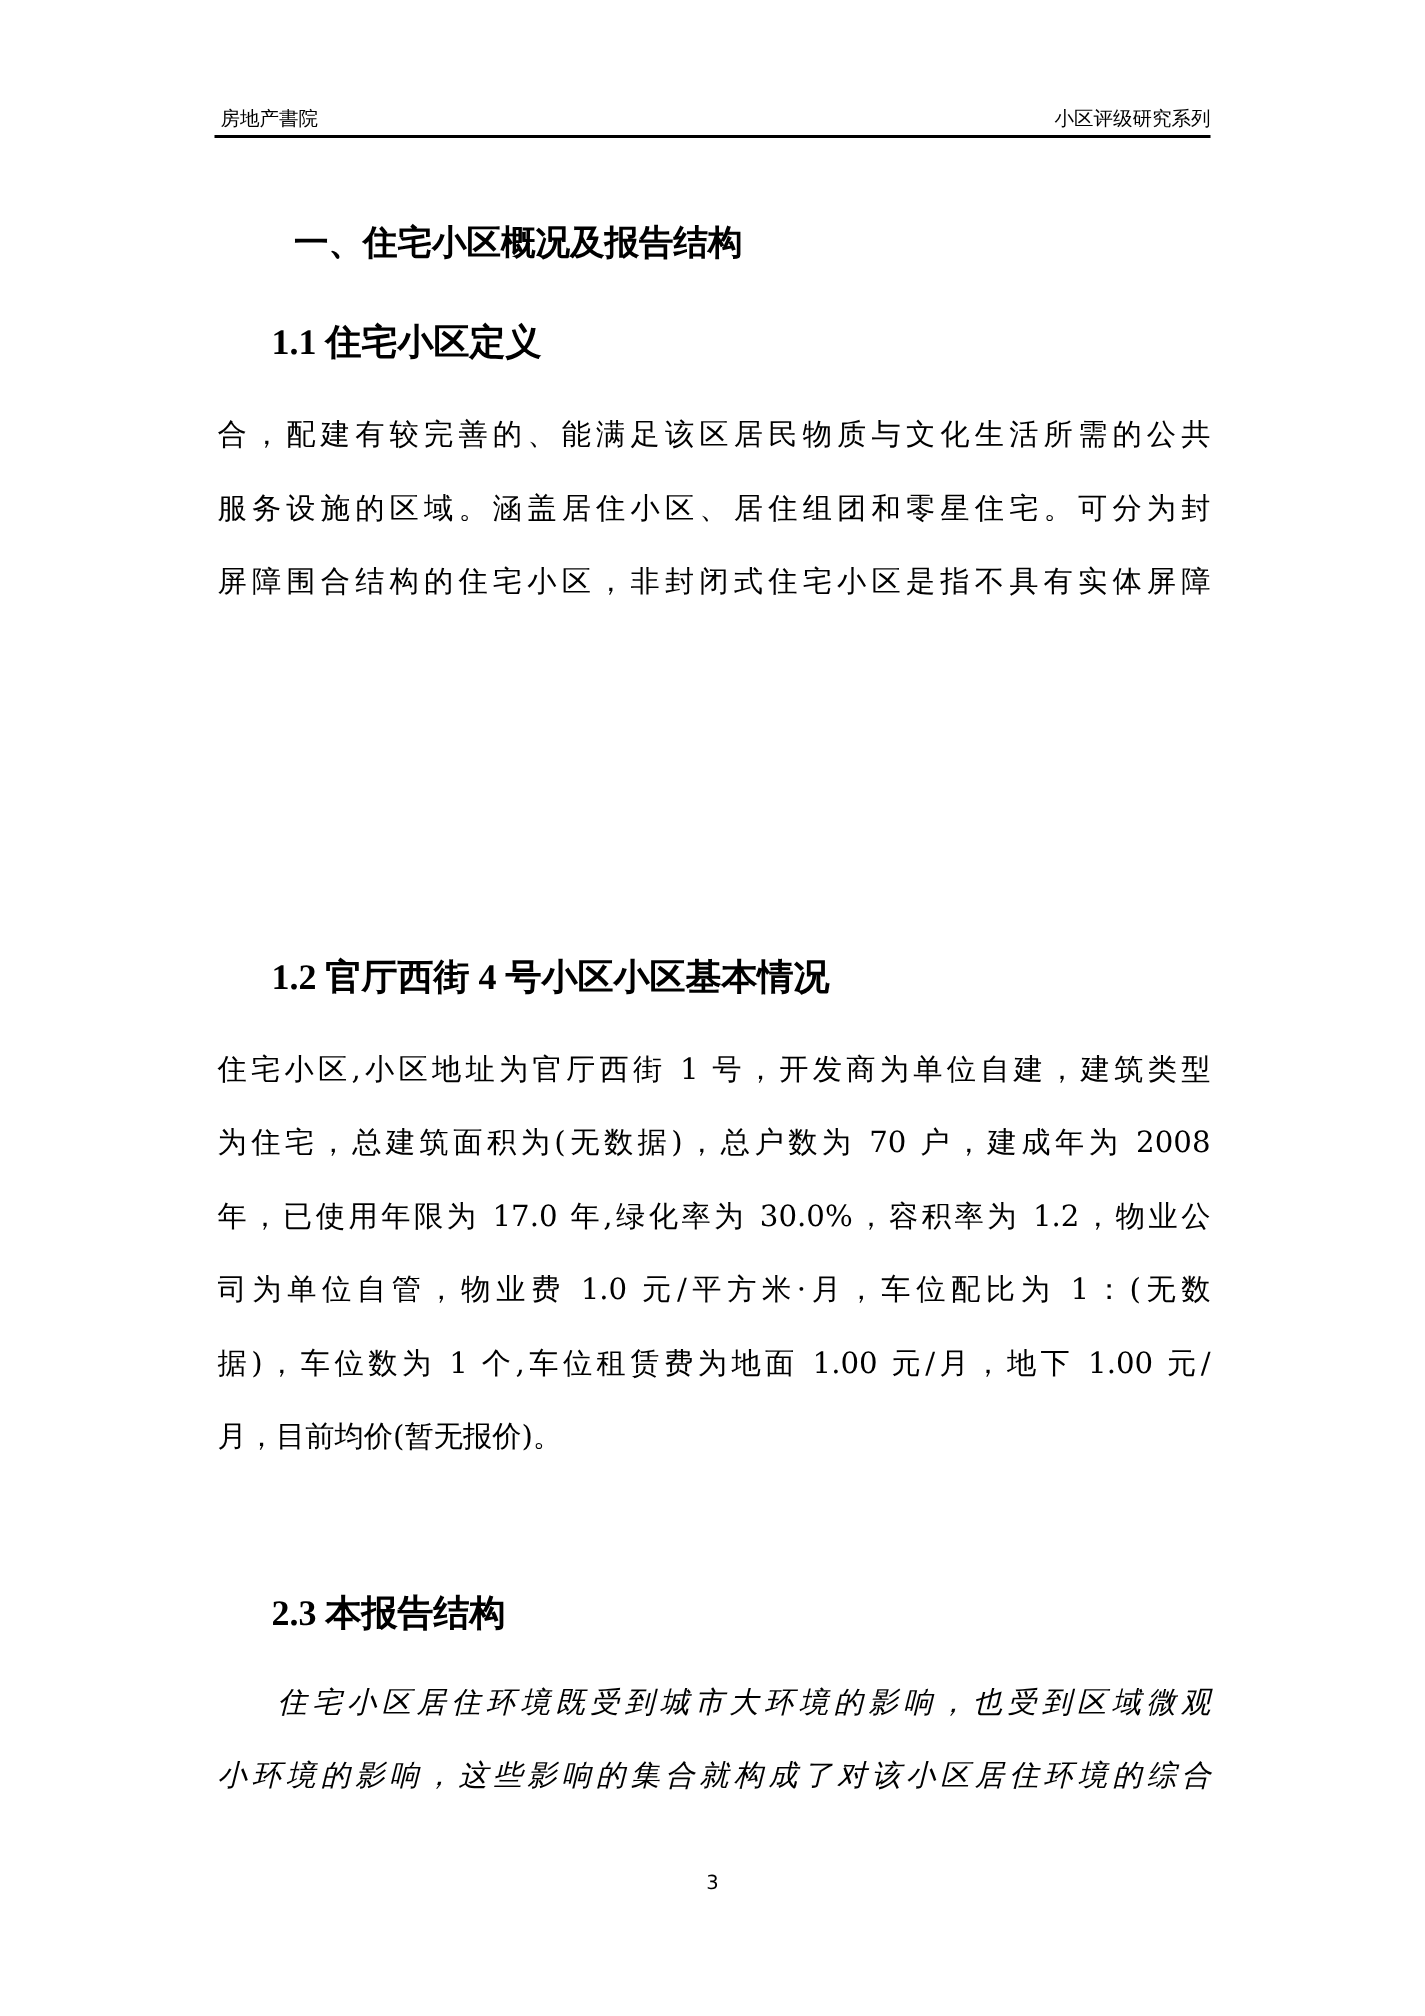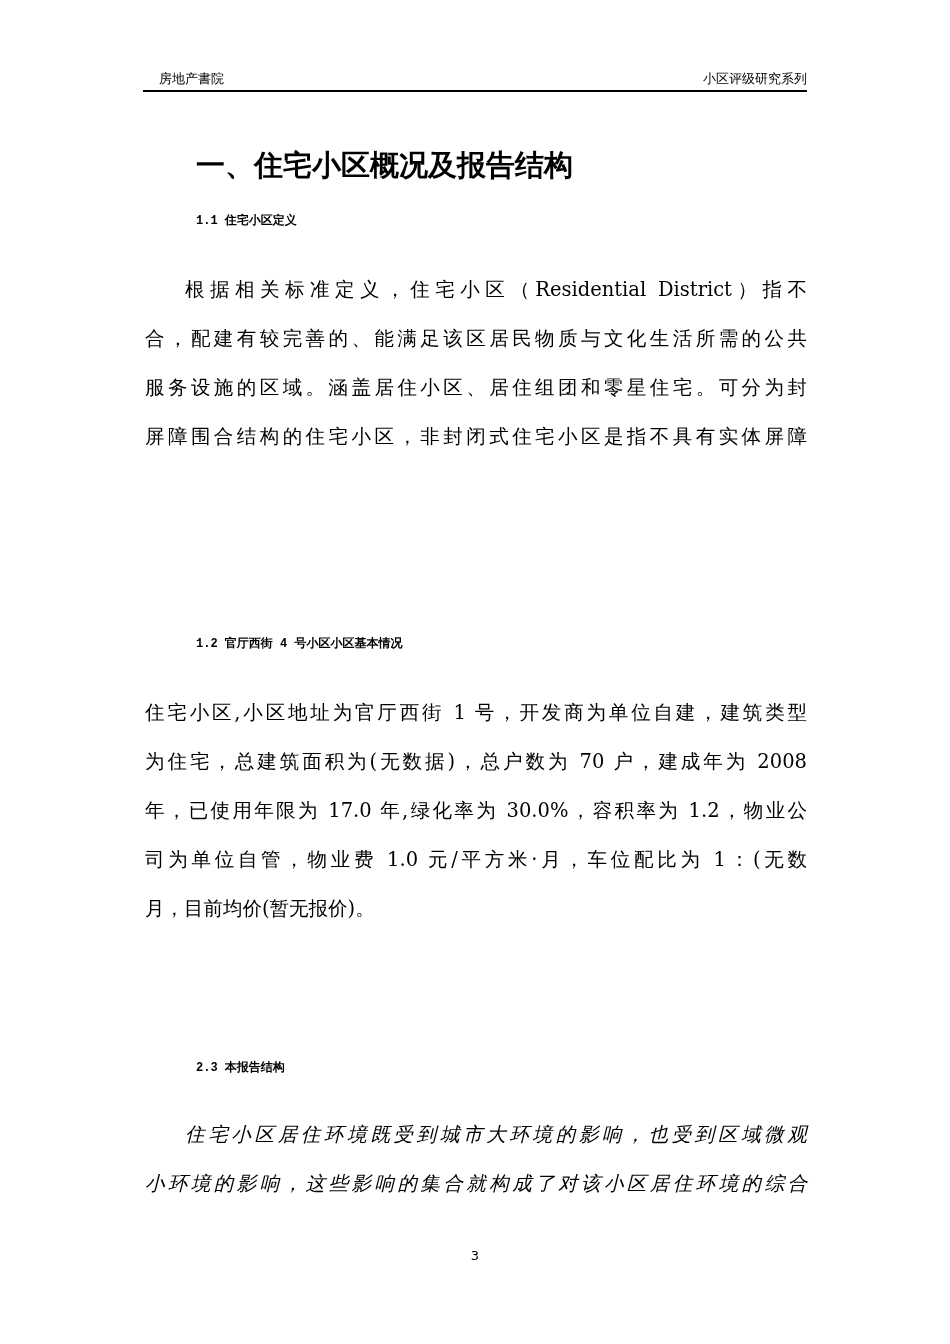--- a/index.html
+++ b/index.html
@@ -1,51 +1,51 @@
 <!DOCTYPE html>
 <html><head>
   <meta charset="utf-8">
   <style>
     html, body { margin: 0; padding: 0; background: #ffffff; }
     body { width: 950px; height: 1344px; position: relative; overflow: hidden; color: #000; }
     .header { position: absolute; left: 143px; top: 66px; width: 664px; height: 24px; border-bottom: 2px solid #000; font-family: "DejaVu Sans", sans-serif; font-size: 13px; }
-    .header .left { position: absolute; left: 16px; top: 4px; }
+    .header .left { position: absolute; left: 4px; top: 4px; }
     .header .right { position: absolute; right: 0; top: 4px; }
-    .h1 { position: absolute; left: 196px; top: 146px; font-family: Liberation Serif, serif; font-weight: bold; font-size: 29px; white-space: nowrap; }
-    .h2 { position: absolute; left: 196px; font-family: Liberation Mono, monospace; font-weight: bold; font-size: 12px; white-space: nowrap; }
+    .h1 { position: absolute; left: 196px; top: 146px; font-family: Liberation Serif, serif; font-weight: bold; font-size: 23px; white-space: nowrap; }
+    .h2 { position: absolute; left: 181px; font-family: Liberation Serif, serif; font-weight: bold; font-size: 24px; white-space: nowrap; }
     .para { position: absolute; left: 145px; width: 662px; font-family: "DejaVu Serif", serif; font-size: 19.5px; line-height: 49px; }
     .line { display: block; white-space: nowrap; text-align: justify; text-align-last: justify; height: 49px; }
     .line.first { padding-left: 40px; }
     .line.last { text-align-last: left; }
     .pagenum { position: absolute; left: 0; width: 950px; top: 1248px; text-align: center; font-family: "DejaVu Sans", sans-serif; font-size: 13px; }
   </style>
 </head>
 <body>
 
 <div class="header">
   <span class="left">房地产書院</span>
   <span class="right">小区评级研究系列</span>
 </div>
 
 <div class="h1">一、住宅小区概况及报告结构</div>
 
 <div class="h2" style="top:212px;">1.1 住宅小区定义</div>
 <div class="para" style="top:265px;">
-  <span class="line first">根据相关标准定义，住宅小区（Residential District）指不</span>
   <span class="line">合，配建有较完善的、能满足该区居民物质与文化生活所需的公共</span>
   <span class="line">服务设施的区域。涵盖居住小区、居住组团和零星住宅。可分为封</span>
   <span class="line">屏障围合结构的住宅小区，非封闭式住宅小区是指不具有实体屏障</span>
 </div>
 
 <div class="h2" style="top:635px;">1.2 官厅西街 4 号小区小区基本情况</div>
 <div class="para" style="top:688px;">
   <span class="line">住宅小区,小区地址为官厅西街 1 号，开发商为单位自建，建筑类型</span>
   <span class="line">为住宅，总建筑面积为(无数据)，总户数为 70 户，建成年为 2008</span>
   <span class="line">年，已使用年限为 17.0 年,绿化率为 30.0%，容积率为 1.2，物业公</span>
   <span class="line">司为单位自管，物业费 1.0 元/平方米·月，车位配比为 1：(无数</span>
+  <span class="line">据)，车位数为 1 个,车位租赁费为地面 1.00 元/月，地下 1.00 元/</span>
   <span class="line last">月，目前均价(暂无报价)。</span>
 </div>
 
 <div class="h2" style="top:1059px;">2.3 本报告结构</div>
 <div class="para" style="top:1110px;font-style:italic;">
   <span class="line first">住宅小区居住环境既受到城市大环境的影响，也受到区域微观</span>
   <span class="line">小环境的影响，这些影响的集合就构成了对该小区居住环境的综合</span>
 </div>
 
 <div class="pagenum">3</div>

